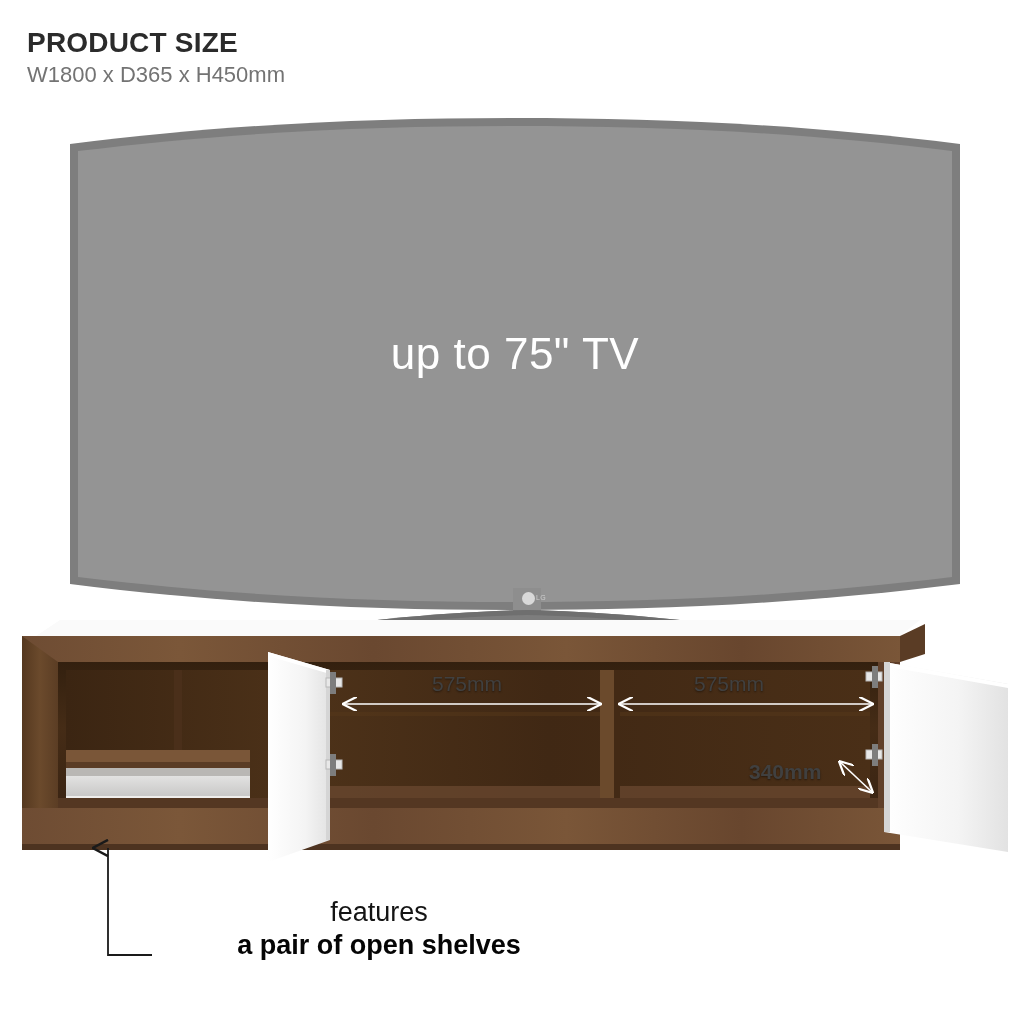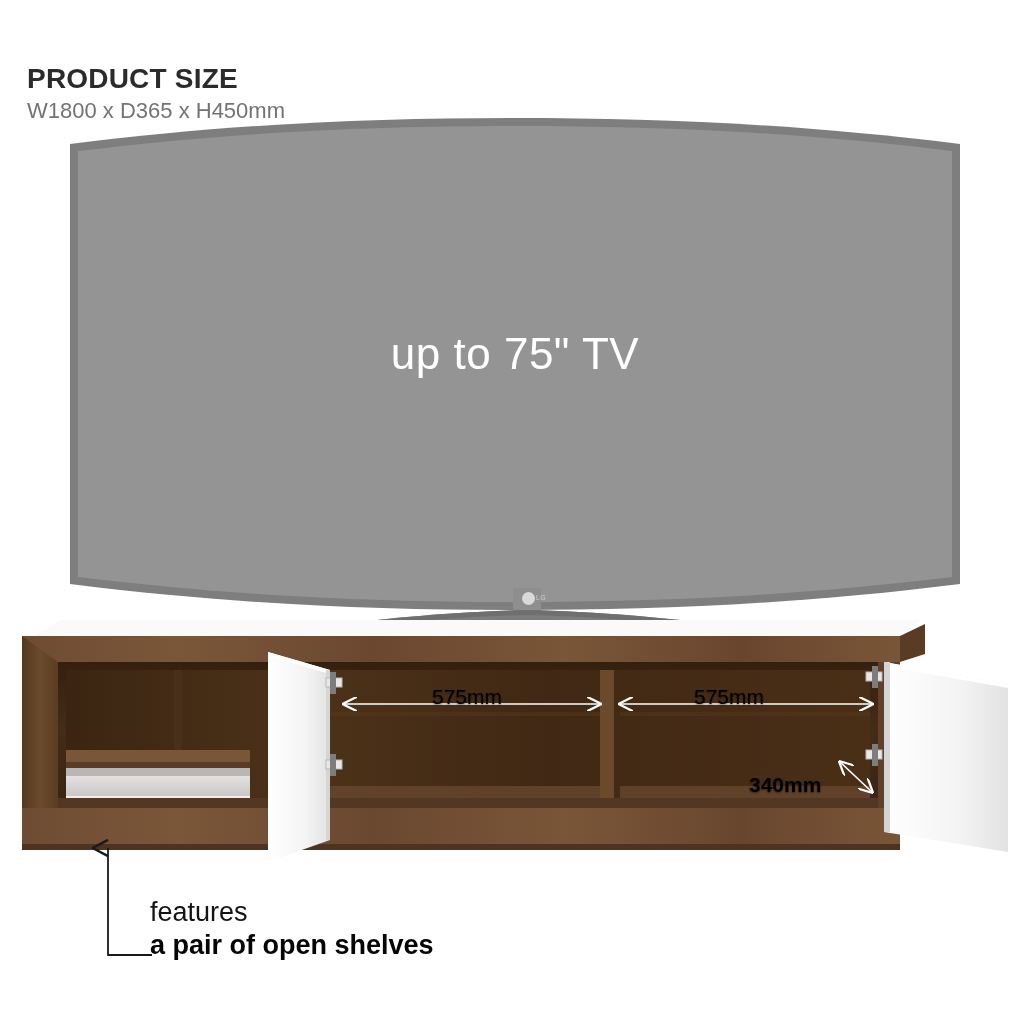--- a/index.html
+++ b/index.html
@@ -3,49 +3,49 @@
 <meta charset="utf-8">
 <style>
   html,body{margin:0;padding:0;background:#ffffff;}
   body{width:1024px;height:1024px;overflow:hidden;
        font-family:"Liberation Sans","DejaVu Sans",sans-serif;
        -webkit-font-smoothing:antialiased;}
   #stage{position:relative;width:1024px;height:1024px;background:#fff;}
 
   
   #header{position:absolute;left:27px;top:28px;}
-  #title{font-size:28px;font-weight:bold;color:#2b2b2b;letter-spacing:.2px;line-height:1.05;margin-top:36px;}
+  #title{font-size:28px;font-weight:bold;color:#2b2b2b;letter-spacing:.2px;line-height:1.05;}
   #subtitle{font-size:22px;font-weight:normal;color:#737373;margin-top:6px;line-height:1.1;}
 
   
   #tv{position:absolute;left:70px;top:118px;width:890px;height:500px;}
   #tv-screen{position:absolute;left:0;top:0;width:890px;height:492px;}
   #tv-caption{position:absolute;left:0;top:0;width:890px;height:492px;
       display:flex;align-items:center;justify-content:center;
       color:#ffffff;font-size:44px;font-weight:400;letter-spacing:.5px;
       transform:translateY(-10px);pointer-events:none;}
   #tv-neck{position:absolute;left:443px;top:470px;width:28px;height:48px;background:#8e8e8e;}
   #tv-logo{position:absolute;left:452px;top:474px;width:13px;height:13px;border-radius:50%;
       background:#d9d9d9;}
   #tv-logo-text{position:absolute;left:466px;top:476px;font-size:7px;color:#cfcfcf;
       letter-spacing:.4px;}
   #tv-base{position:absolute;left:185px;top:487px;width:545px;height:34px;}
 
   
   #cabinet{position:absolute;left:0px;top:600px;width:1024px;height:300px;}
 
   
-  .dim{position:absolute;color:#000000;font-size:21px;font-weight:400;
-       text-shadow:0 1px 2px rgba(0,0,0,.45);white-space:nowrap;margin-top:13px;}
+  .dim{position:absolute;color:#404040;font-size:21px;font-weight:400;
+       text-shadow:0 1px 2px rgba(0,0,0,.45);white-space:nowrap;}
   #dim-left{left:432px;top:672px;}
   #dim-right{left:694px;top:672px;}
   #dim-depth{left:749px;top:760px;font-weight:bold;}
 
   
-  #callout{position:absolute;left:150px;top:898px;width:430px;text-align:left;}
+  #callout{position:absolute;left:164px;top:898px;width:430px;text-align:center;}
   #callout-line1{font-size:27px;font-weight:400;color:#141414;line-height:1.1;}
   #callout-line2{font-size:27px;font-weight:bold;color:#050505;line-height:1.15;margin-top:2px;}
   .overlay-svg{position:absolute;left:0;top:0;width:1024px;height:1024px;pointer-events:none;}
 </style>
 </head>
 <body>
 
 <div id="stage">
 
   <div id="header">

